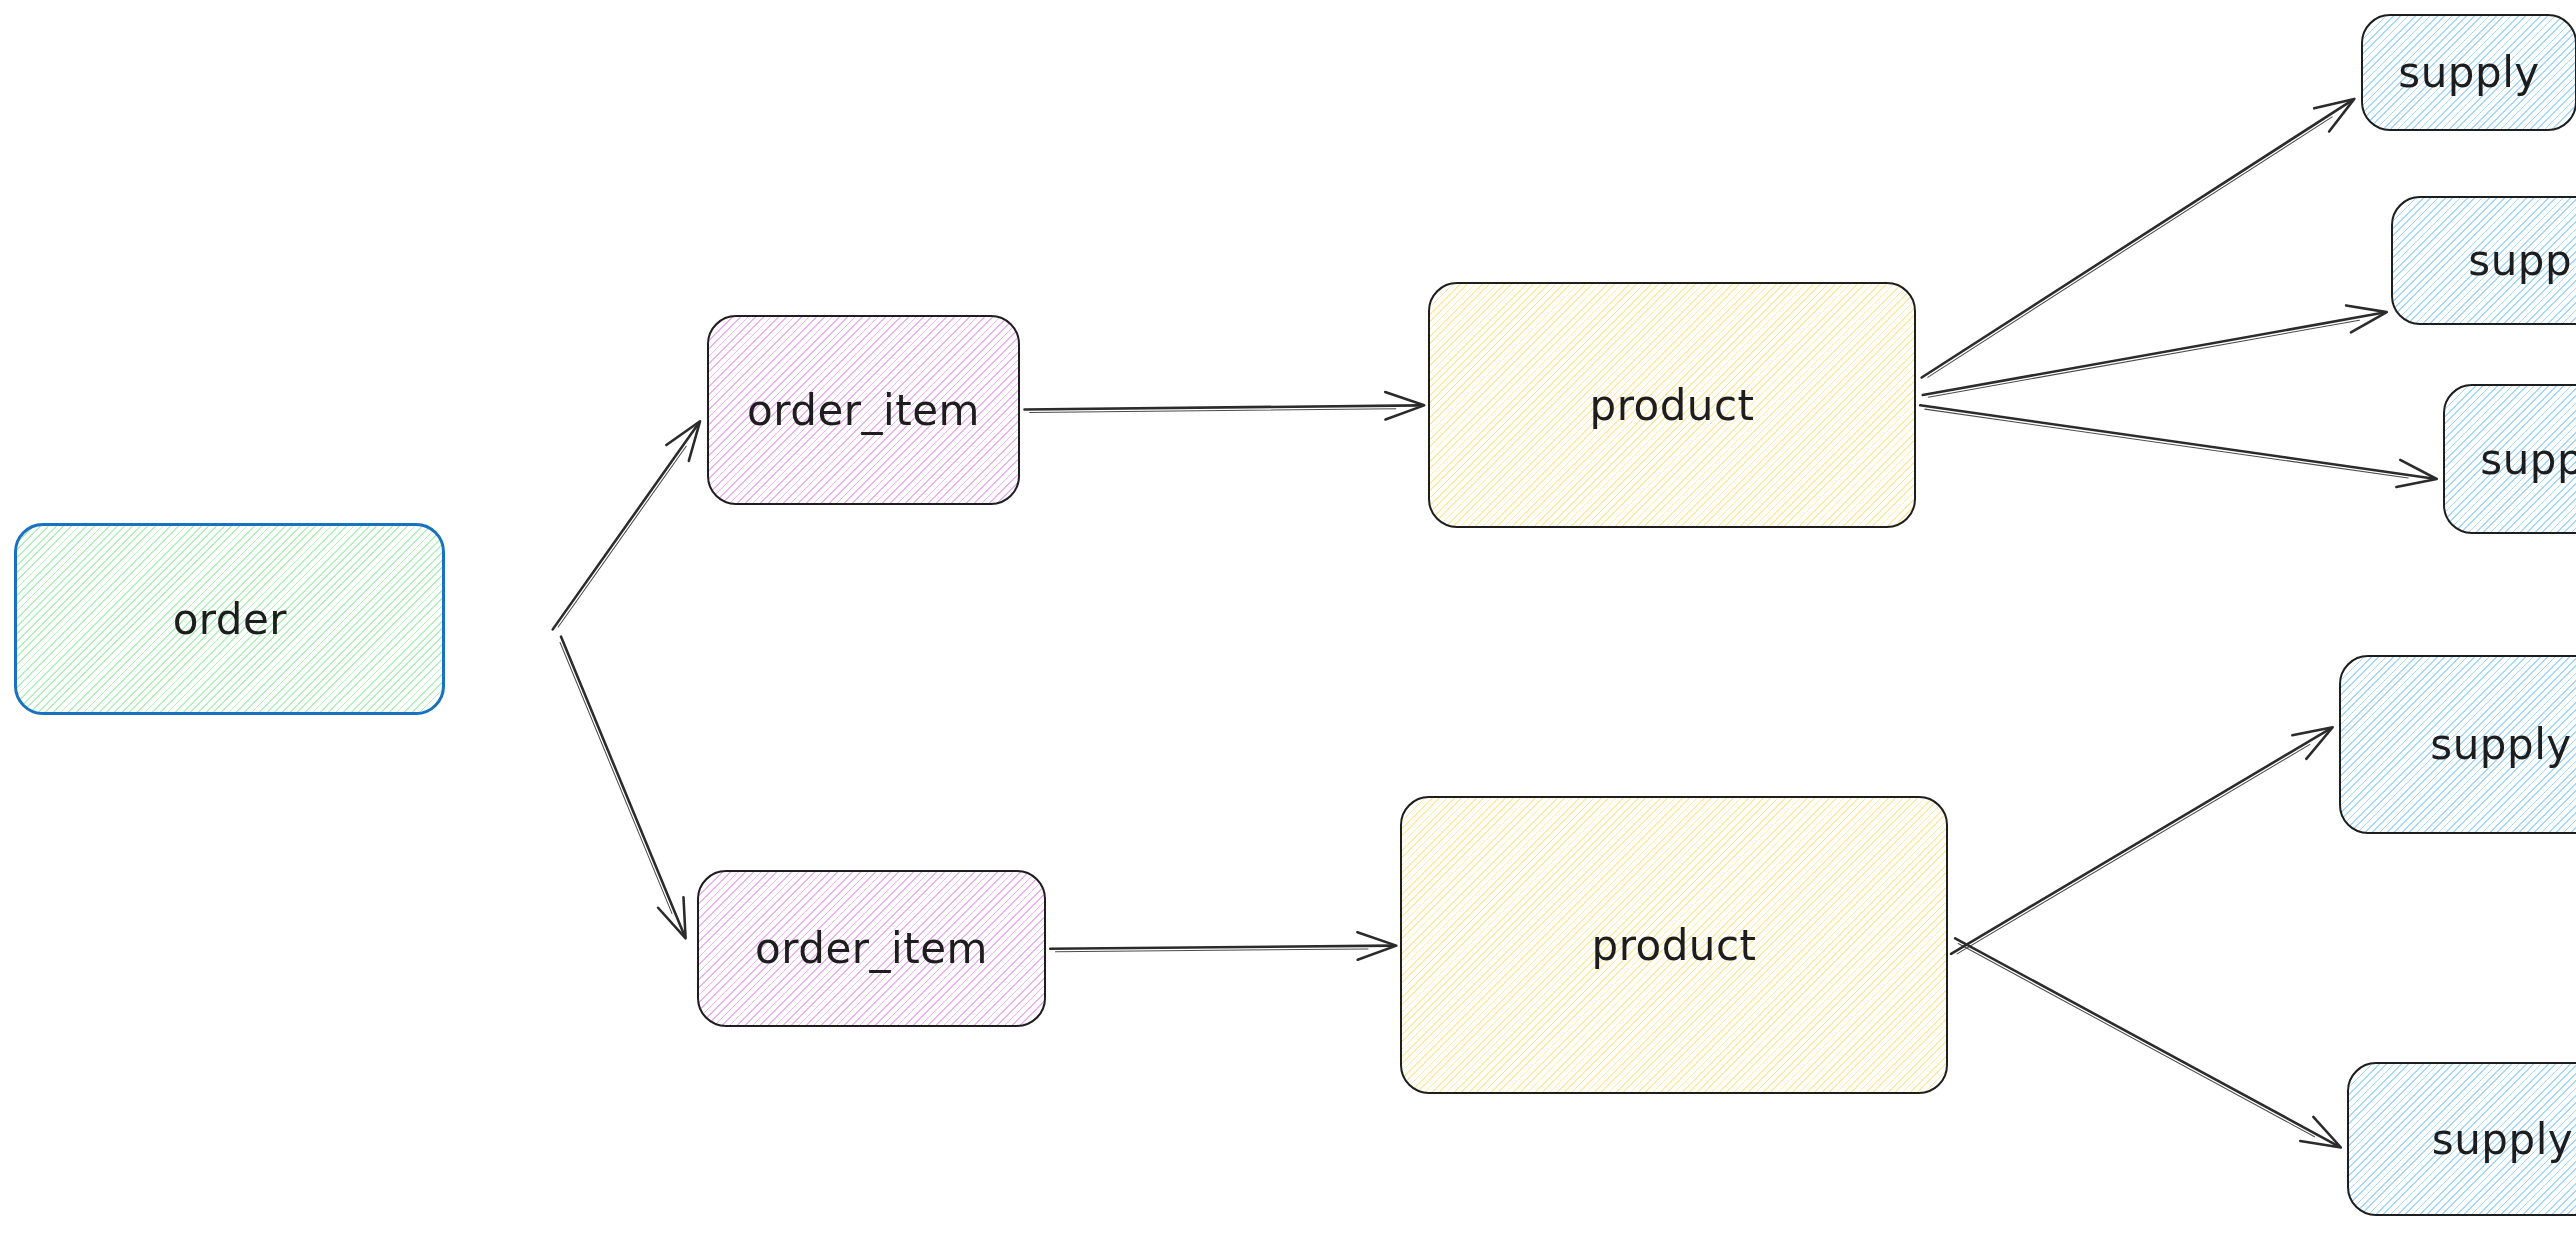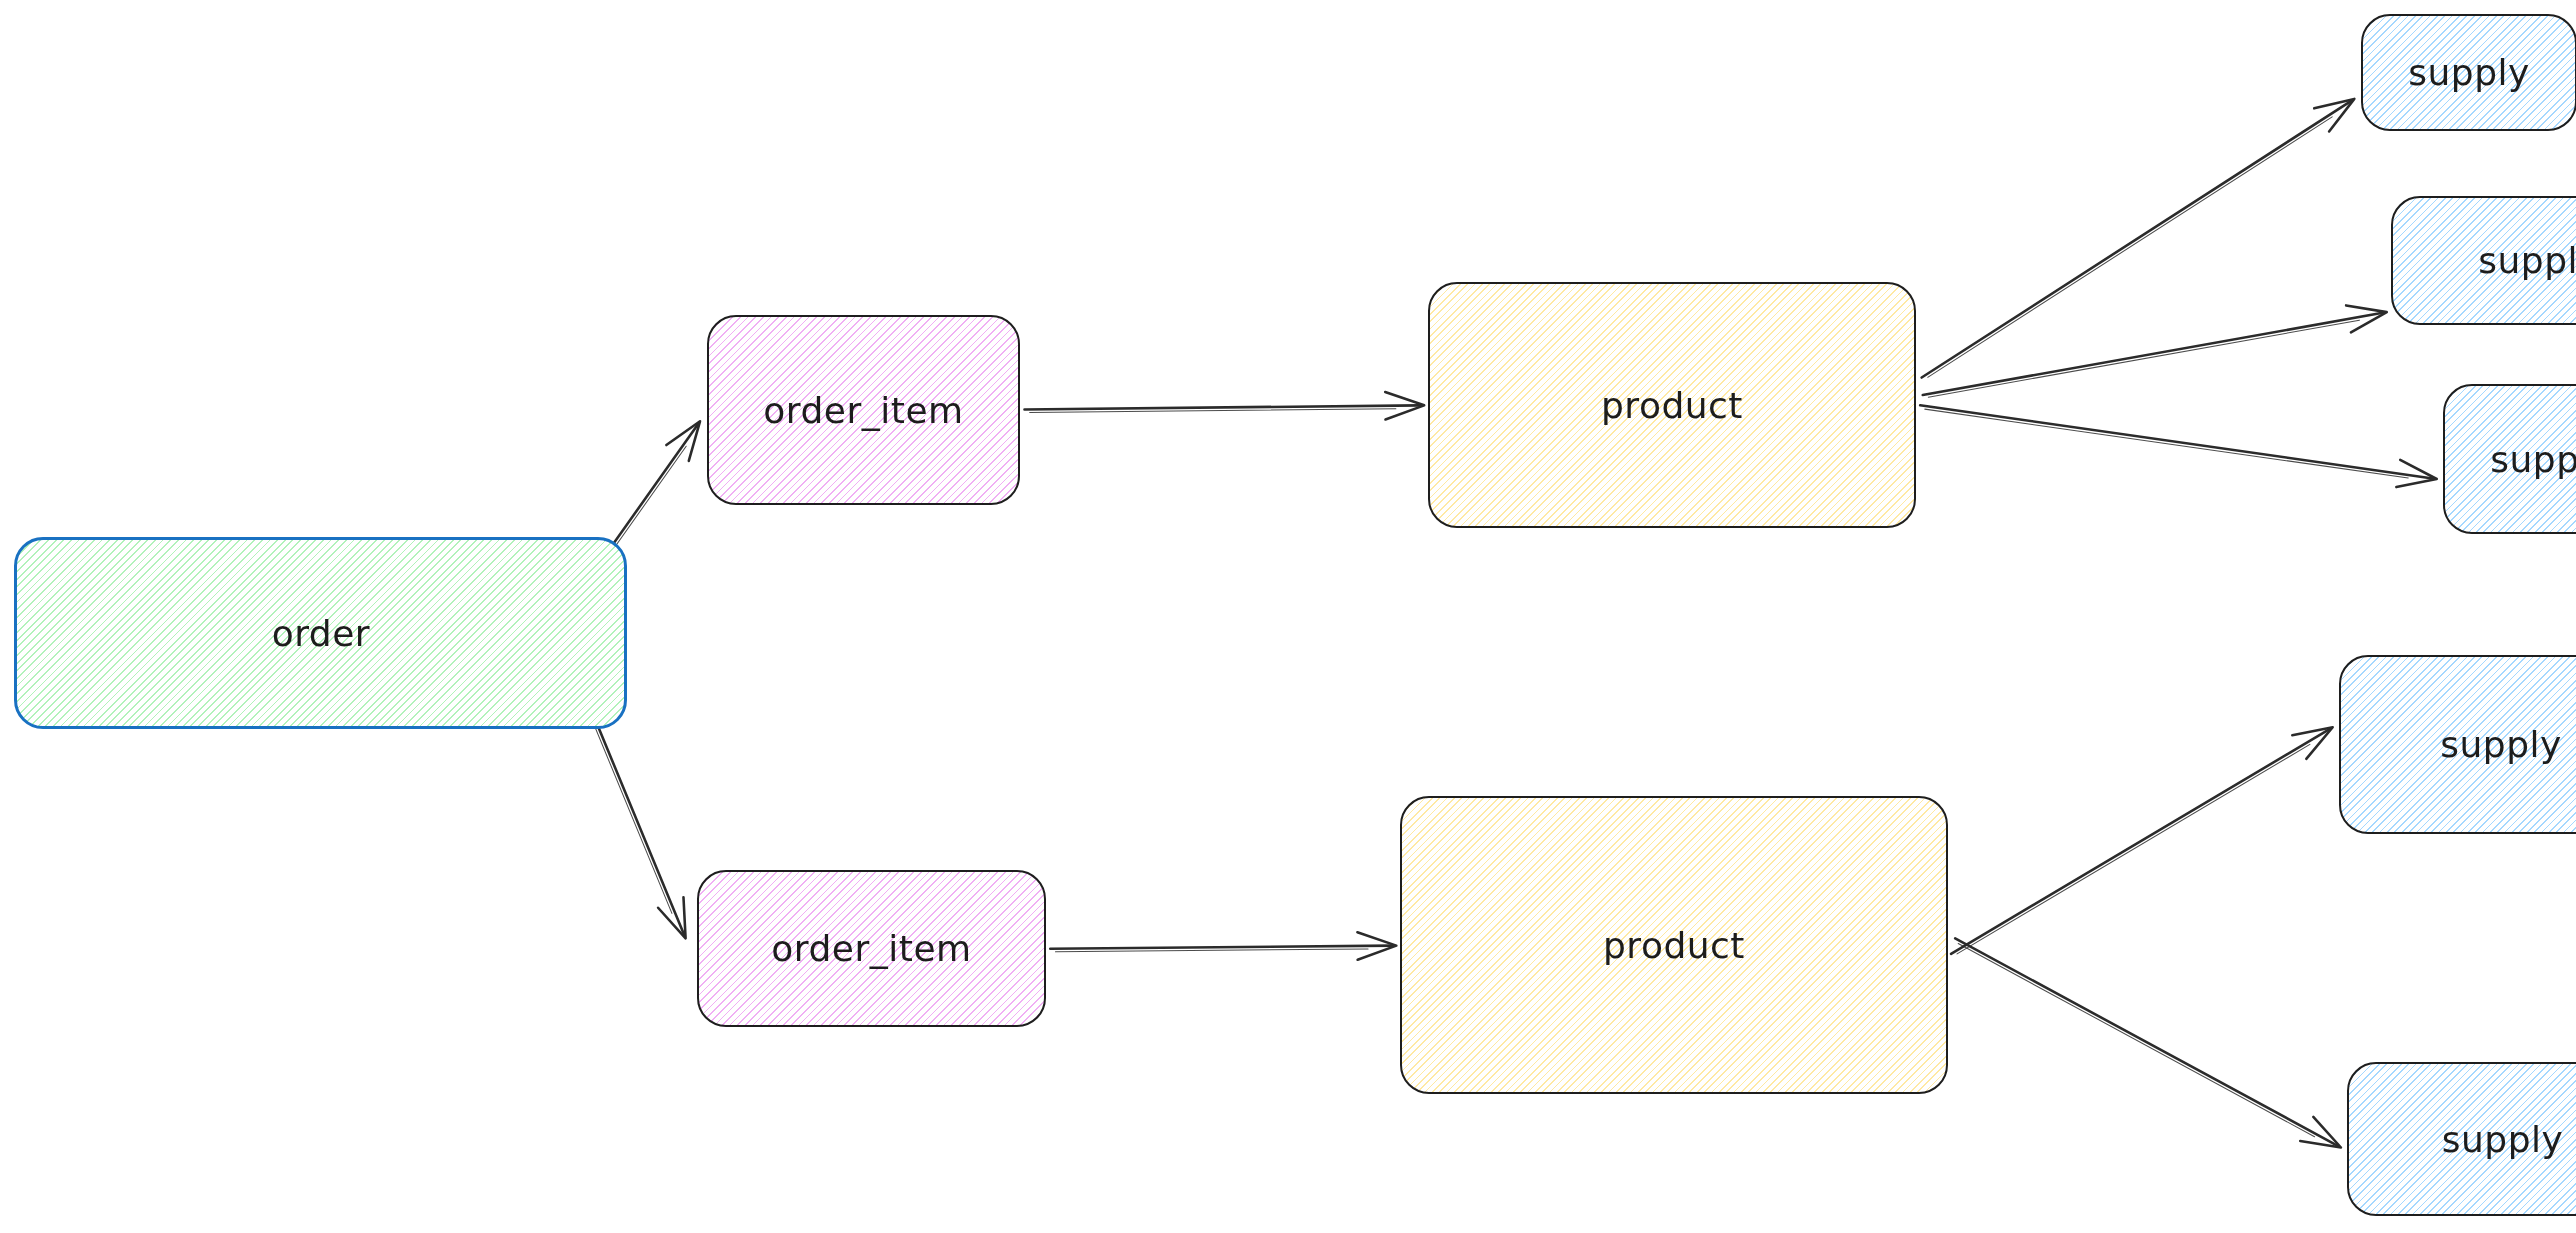--- a/index.html
+++ b/index.html
@@ -37,21 +37,21 @@
     background-image: repeating-linear-gradient(135deg, #f0b0f4 0 1.2px, transparent 1.2px 5.4px);
   }
   .node.yellow {
     background-image: repeating-linear-gradient(135deg, #ffe9a3 0 1.2px, transparent 1.2px 5.2px);
     text-align: right;
   }
   .node.blue {
     background-image: repeating-linear-gradient(135deg, #a5d8ff 0 1.2px, transparent 1.2px 5.2px);
   }
   .node .label {
-    font-size: 36px;
+    font-size: 42px;
     font-weight: 500;
     color: #1d1d1d;
     letter-spacing: 0.5px;
     white-space: nowrap;
     user-select: none;
   }
   .edge-line { stroke: #2b2b2b; stroke-width: 5; stroke-linecap: round; fill: none; }
   .edge-sketch { stroke: #2b2b2b; stroke-width: 2; stroke-linecap: round; fill: none; opacity: 0.85; }
   .edge-head { stroke: #2b2b2b; stroke-width: 5; stroke-linecap: round; stroke-linejoin: round; fill: none; }
 </style>
@@ -99,21 +99,21 @@
         <line x1="3787" y1="1852" x2="4521.121289400773" y2="1416.0845245123614" class="edge-line"></line>
         <line x1="3798.6617816333046" y1="1852.0533773089683" x2="4483.7722580145855" y2="1445.2401389719055" class="edge-sketch"></line>
         <polyline points="4476.771996921648,1473.4466573590812 4528,1412 4449.529272873541,1427.567433450793" class="edge-head"></polyline>
       </g>
       <g>
         <line x1="3795" y1="1822" x2="4536.966811565649" y2="2224.187617484183" class="edge-line"></line>
         <line x1="3800.9321986560767" y1="1832.0403694705344" x2="4492.787542626971" y2="2207.064761529524" class="edge-sketch"></line>
         <polyline points="4464.980484306469,2215.5133615588543 4544,2228 4490.408091493034,2168.6038103698484" class="edge-head"></polyline>
       </g>
     </svg>
-<div class="node green" style="left: 14.4px; top: 537px; width: 613px; height: 192px;">
+<div class="node green" style="left: 14.4px; top: 523px; width: 431px; height: 192px;">
       <span class="label">order</span>
     </div>
     <div class="node violet" style="left: 707px; top: 315px; width: 313px; height: 190px;">
       <span class="label">order_item</span>
     </div>
     <div class="node violet" style="left: 697px; top: 870px; width: 349px; height: 157px;">
       <span class="label">order_item</span>
     </div>
     <div class="node yellow" style="left: 1428px; top: 282px; width: 488px; height: 246px;">
       <span class="label">product</span>

